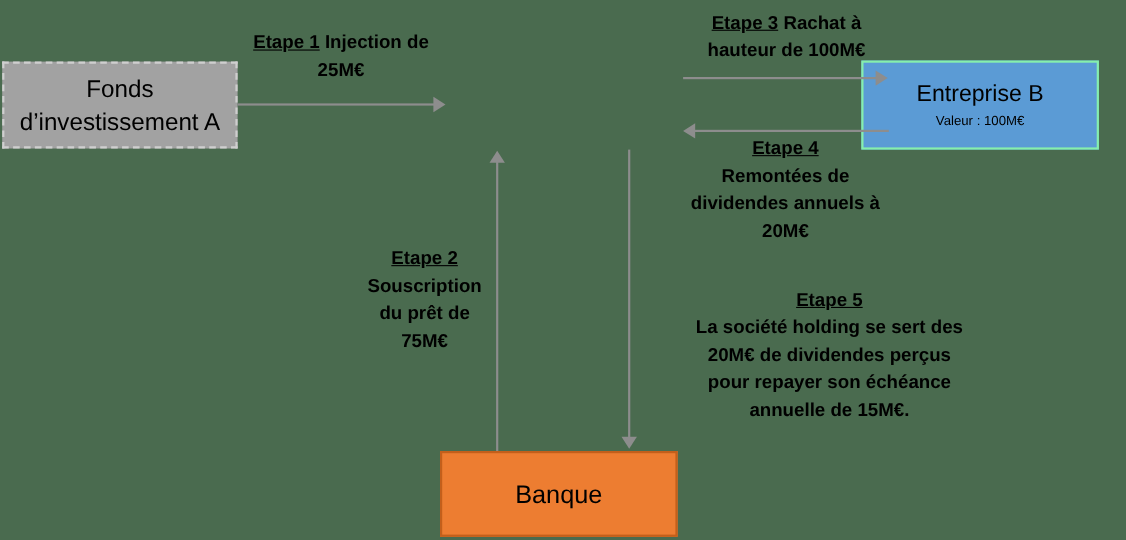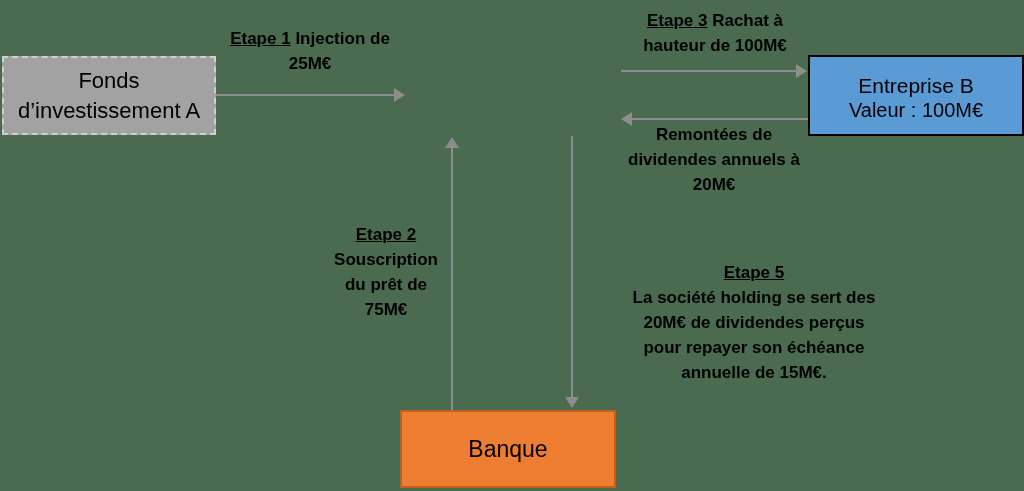--- a/index.html
+++ b/index.html
@@ -43,30 +43,30 @@
   }
   .node-holding .node-title {
     font-size: 21px;
     line-height: 28px;
   }
   .node-holding .node-sub {
     font-size: 15px;
     line-height: 20px;
   }
   .node-target {
-    left: 808px; top: 55px; width: 216px; height: 81px;
+    left: 783px; top: 55px; width: 216px; height: 81px;
     background: #5B9BD5;
-    border: 2px solid #000000;
+    border: 2px solid #86efac;
   }
   .node-target .node-title {
     font-size: 21px;
     line-height: 29px;
   }
   .node-target .node-sub {
-    font-size: 20px;
+    font-size: 12px;
     line-height: 21px;
   }
   .node-bank {
     left: 400px; top: 410px; width: 216px; height: 78px;
     background: #ED7D31;
     border: 2px solid #C35F1B;
   }
   .node-bank .node-title {
     font-size: 23px;
   }
@@ -138,20 +138,21 @@
     <span class="step">Etape 2</span>
     <span class="txt">Souscription du prêt de 75M€</span>
   </div>
 
   <div class="lbl" style="left:626px; top:8px; width:178px;">
     <span class="step">Etape 3</span>
     <span class="txt">Rachat à hauteur de 100M€</span>
   </div>
 
   <div class="lbl stacked" style="left:618px; top:122px; width:192px;">
+    <span class="step">Etape 4</span>
     <span class="txt">Remontées de dividendes annuels à 20M€</span>
   </div>
 
   <div class="lbl stacked" style="left:623px; top:260px; width:262px;">
     <span class="step">Etape 5</span>
     <span class="txt">La société holding se sert des 20M€ de dividendes perçus pour repayer son échéance annuelle de 15M€.</span>
   </div>
 
 </div>
 

